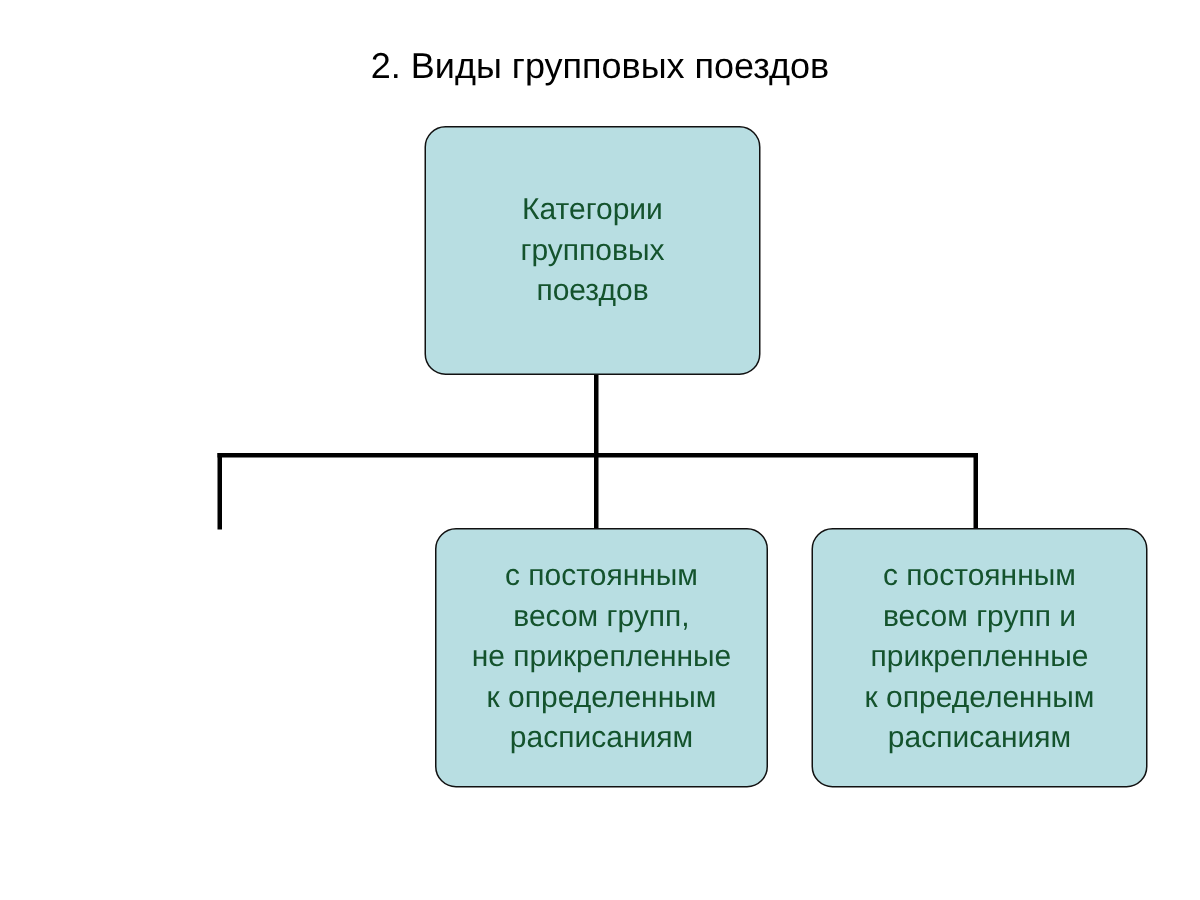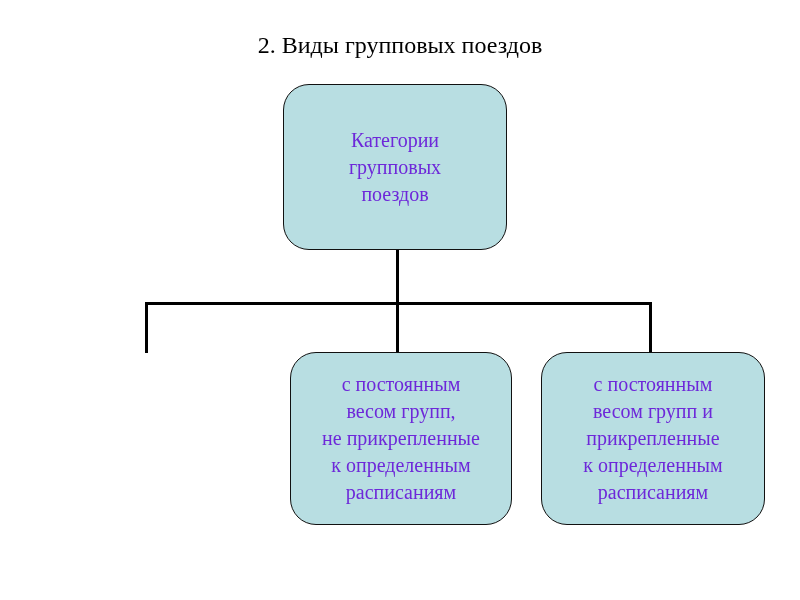--- a/index.html
+++ b/index.html
@@ -6,21 +6,21 @@
     margin: 0;
     padding: 0;
     background: #ffffff;
   }
   #slide {
     position: relative;
     width: 800px;
     height: 600px;
     background: #ffffff;
     overflow: hidden;
-    font-family: Liberation Serif, serif;
+    font-family: Liberation Sans, sans-serif;
     color: #000000;
   }
 
   
   .slide-title {
     position: absolute;
     left: 0;
     top: 30px;
     width: 800px;
     text-align: center;
@@ -30,29 +30,29 @@
     color: #000000;
     white-space: pre;
   }
 
   
   .node {
     position: absolute;
     box-sizing: border-box;
     background: #b8dee2;
     border: 1.6px solid #111111;
-    border-radius: 26px;
+    border-radius: 14px;
     display: flex;
     align-items: center;
     justify-content: center;
     text-align: center;
     font-size: 20px;
     line-height: 27px;
     font-weight: 400;
-    color: #6d28d9;
+    color: #14532d;
     white-space: pre-line;
     padding: 4px 8px;
     z-index: 2;
   }
   .node-root {
     left: 283px;
     top: 84px;
     width: 224px;
     height: 166px;
   }

